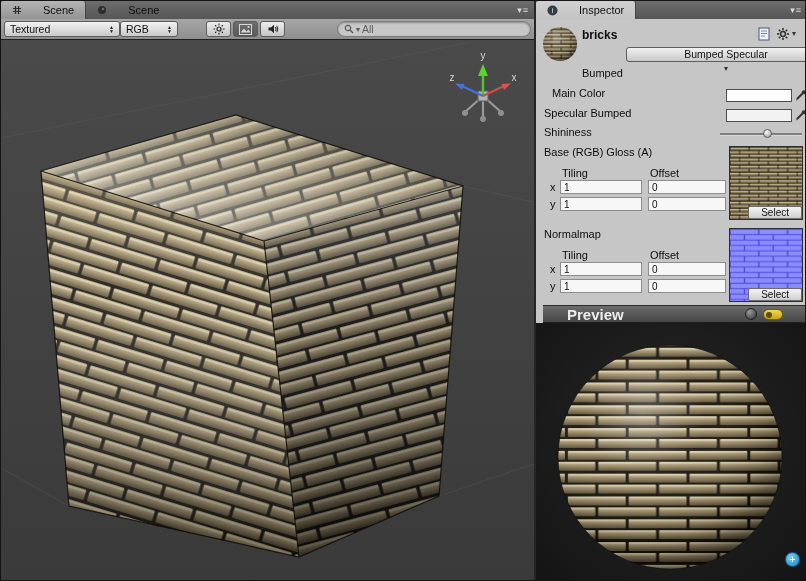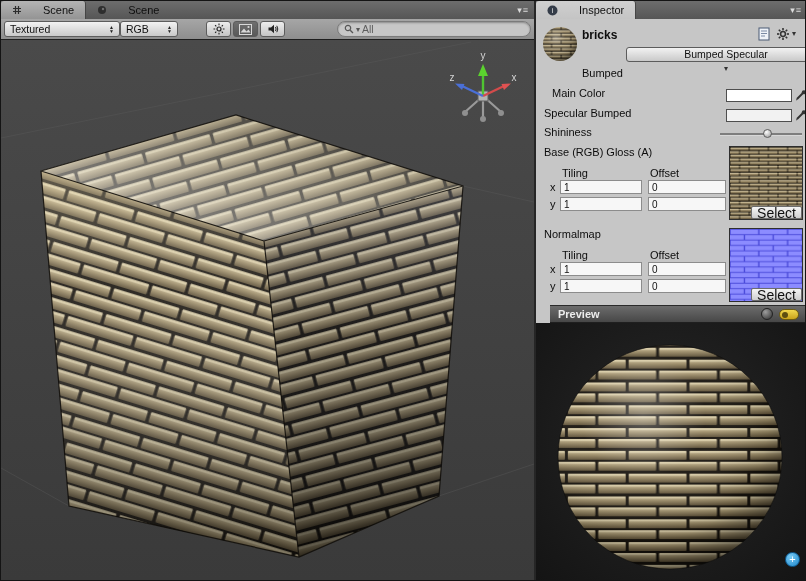--- a/index.html
+++ b/index.html
@@ -30,22 +30,22 @@
   .matball{position:absolute;left:6px;top:7px;}
   .shaderdd{position:absolute;left:90px;top:28px;width:200px;height:15px;font-size:10.5px;flex-direction:column;}
   .hicon{position:absolute;}
   .ifield{position:absolute;height:14px;border:1px solid #8c8c8c;background:#f7f7f7;font-size:10px;font-family:inherit;padding:0 3px;box-sizing:border-box;color:#111;}
   .cswatch{position:absolute;width:66px;height:13px;background:#fff;border:1px solid #4e4e4e;box-sizing:border-box;}
   .slider{position:absolute;width:82px;height:13px;}
   .slider .track{position:absolute;left:0;right:0;top:6px;height:2px;background:#7e7e7e;border-bottom:1px solid #d8d8d8;}
   .slider .thumb{position:absolute;top:2px;left:53%;width:9px;height:9px;border-radius:50%;background:radial-gradient(circle at 35% 30%,#fdfdfd,#b3b3b3 70%,#8a8a8a);border:1px solid #5f5f5f;box-sizing:border-box;}
   .texthumb{position:absolute;width:74px;height:74px;border:1px solid #2e2e2e;box-sizing:border-box;background:#777;}
   .texthumb svg{display:block;}
-  .selectbtn{position:absolute;right:0;bottom:0;height:13px;font-size:14px;background:linear-gradient(#f5f5f5,#cfcfcf);border:1px solid #6d6d6d;border-radius:2px;padding:0 5px;font-family:inherit;color:#111;line-height:10px;}
-  .pheader{position:absolute;left:14px;top:304px;right:0;height:18px;background:linear-gradient(#6c6c6c,#474747);border-top:1px solid #2b2b2b;border-bottom:1px solid #1f1f1f;color:#ececec;font-size:11px;font-weight:bold;display:flex;align-items:center;padding:0 8px;box-sizing:border-box;}
+  .selectbtn{position:absolute;right:0;bottom:0;height:13px;font-size:10px;background:linear-gradient(#f5f5f5,#cfcfcf);border:1px solid #6d6d6d;border-radius:2px;padding:0 12px;font-family:inherit;color:#111;line-height:10px;}
+  .pheader{position:absolute;left:7px;top:304px;right:0;height:18px;background:linear-gradient(#6c6c6c,#474747);border-top:1px solid #2b2b2b;border-bottom:1px solid #1f1f1f;color:#ececec;font-size:15px;font-weight:bold;display:flex;align-items:center;padding:0 24px;box-sizing:border-box;}
   .pbtn-sphere{margin-left:auto;width:12px;height:12px;border-radius:50%;background:radial-gradient(circle at 35% 30%,#9d9d9d,#2e2e2e);border:1px solid #222;padding:0;}
   .pbtn-toggle{width:20px;height:11px;border-radius:6px;background:linear-gradient(#f2d84e,#c9a41d);border:1px solid #6f5c0e;margin-left:6px;position:relative;padding:0;}
   .pbtn-toggle .knob{position:absolute;left:2px;top:2px;width:6px;height:6px;border-radius:50%;background:#5d4e10;}
   .pbody{position:absolute;left:0;top:322px;right:0;bottom:0;background:radial-gradient(ellipse at 50% 45%,#272727,#141414);}
   .addbtn{position:absolute;right:7px;bottom:13px;width:15px;height:15px;border-radius:50%;background:radial-gradient(circle at 35% 30%,#79ccf6,#1d86ca);color:#fff;font-size:11px;line-height:13px;text-align:center;border:1px solid #0e5e96;padding:0;box-sizing:border-box;}
 </style>
 </head>
 <body>
 
 <svg width="0" height="0" style="position:absolute" aria-hidden="true">

